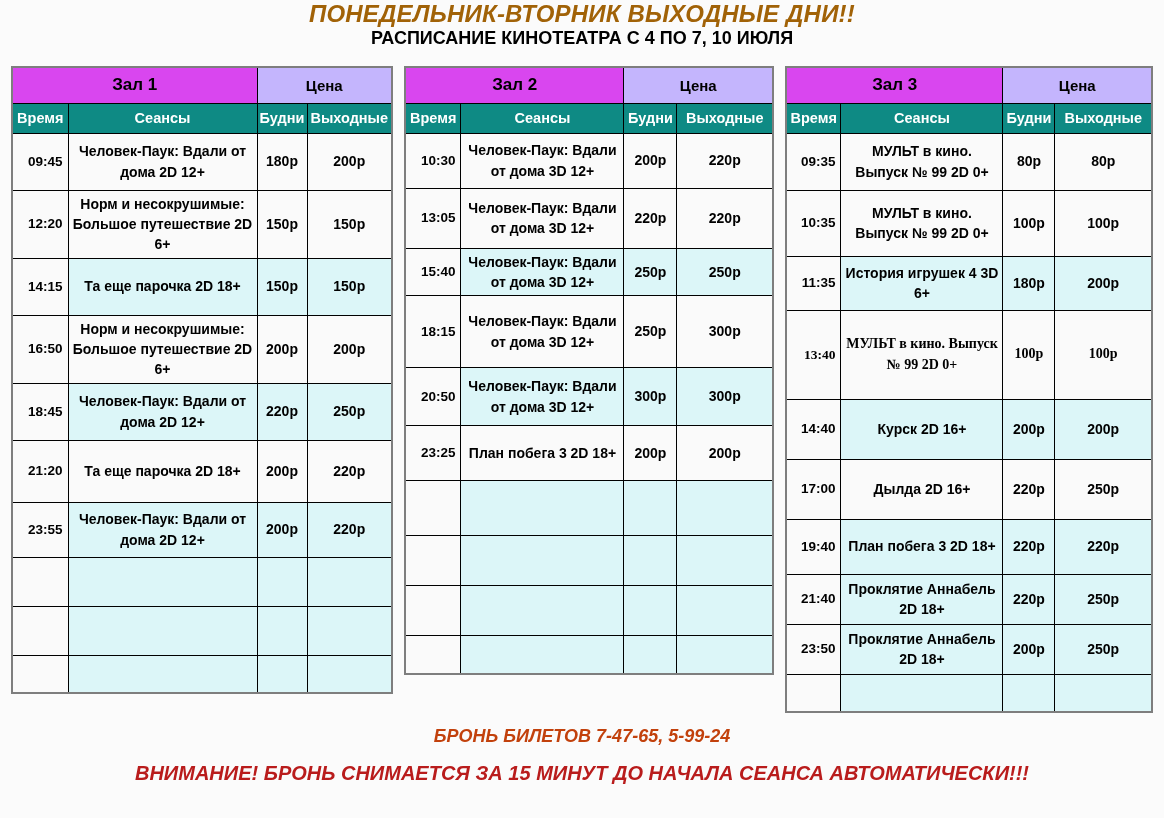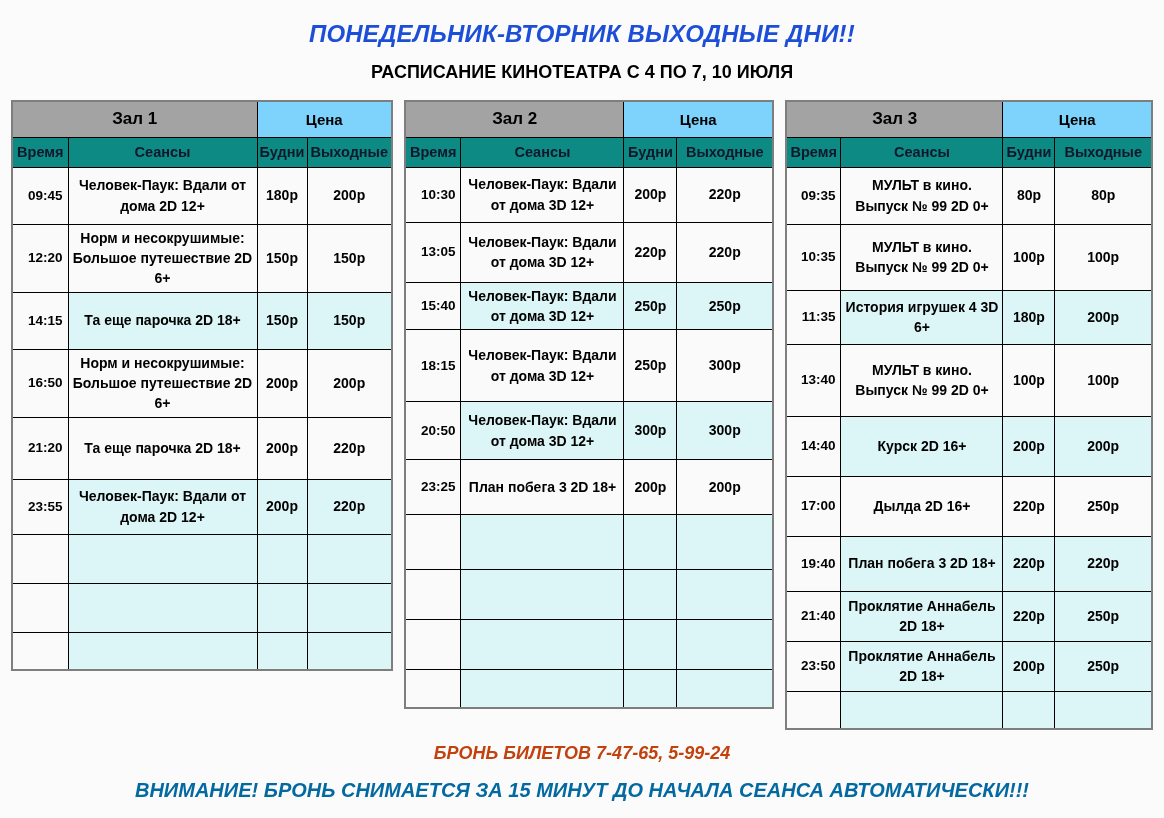--- a/index.html
+++ b/index.html
@@ -8,29 +8,27 @@
     height: 818px;
     background: #fbfbfb;
     font-family: "Liberation Sans", "DejaVu Sans", sans-serif;
     font-weight: bold;
     color: #000;
     overflow: hidden;
   }
   .page { padding: 0 11px; }
 
   .main-title {
-    margin-top: 20px;
-    text-align: center;
-    color: #1d4ed8;
+    text-align: center;
+    color: #a16207;
     font-style: italic;
     font-size: 24px;
     letter-spacing: 0.2px;
   }
   .sub-title {
-    margin-top: 14px;
     text-align: center;
     color: #000;
     font-size: 18px;
   }
 
   .tables-wrap {
     margin-top: 17px;
     display: flex;
     justify-content: space-between;
     align-items: flex-start;
@@ -38,26 +36,26 @@
   }
 
   table {
     border-collapse: collapse;
     table-layout: fixed;
     border: 2px solid #7e7e7e;
     background: #fafafa;
   }
   th, td { border: 1px solid #000; overflow: hidden; }
 
-  th.hall-name { font-size: 17px; height: 36px; background: #a3a3a3; }
-  th.price-label { font-size: 15px; background: #7dd3fc; }
+  th.hall-name { font-size: 17px; height: 36px; background: #d946ef; }
+  th.price-label { font-size: 15px; background: #c4b5fd; }
 
   tr.teal-row th {
     background: #0e8a84;
-    color: #0f172a;
+    color: #ffffff;
     font-size: 14.5px;
     height: 30px;
     padding: 2px 1px;
   }
 
   td {
     font-size: 14px;
     text-align: center;
     padding: 3px 4px;
     line-height: 1.45;
@@ -69,21 +67,21 @@
   .footer-booking {
     margin-top: 13px;
     text-align: center;
     color: #c2410c;
     font-style: italic;
     font-size: 18px;
   }
   .footer-warning {
     margin-top: 15px;
     text-align: center;
-    color: #0369a1;
+    color: #b91c1c;
     font-style: italic;
     font-size: 20px;
   }
 </style>
 </head>
 <body>
 
 <div class="page">
 
   <div class="main-title">ПОНЕДЕЛЬНИК-ВТОРНИК ВЫХОДНЫЕ ДНИ!!</div>
@@ -128,20 +126,26 @@
             <td class="td-title hl">Та еще парочка 2D 18+</td>
             <td class="td-price hl">150р</td>
             <td class="td-price hl">150р</td>
           </tr>
           <tr style="height: 68px;">
             <td class="td-time">16:50</td>
             <td class="td-title">Норм и несокрушимые: Большое путешествие 2D 6+</td>
             <td class="td-price">200р</td>
             <td class="td-price">200р</td>
           </tr>
+          <tr style="height: 57px;">
+            <td class="td-time">18:45</td>
+            <td class="td-title hl">Человек-Паук: Вдали от дома 2D 12+</td>
+            <td class="td-price hl">220р</td>
+            <td class="td-price hl">250р</td>
+          </tr>
           <tr style="height: 62px;">
             <td class="td-time">21:20</td>
             <td class="td-title">Та еще парочка 2D 18+</td>
             <td class="td-price">200р</td>
             <td class="td-price">220р</td>
           </tr>
           <tr style="height: 55px;">
             <td class="td-time">23:55</td>
             <td class="td-title hl">Человек-Паук: Вдали от дома 2D 12+</td>
             <td class="td-price hl">200р</td>
@@ -282,21 +286,21 @@
             <td class="td-title">МУЛЬТ в кино. Выпуск № 99 2D 0+</td>
             <td class="td-price">100р</td>
             <td class="td-price">100р</td>
           </tr>
           <tr style="height: 54px;">
             <td class="td-time">11:35</td>
             <td class="td-title hl">История игрушек 4 3D 6+</td>
             <td class="td-price hl">180р</td>
             <td class="td-price hl">200р</td>
           </tr>
-          <tr style="height: 72px;">
+          <tr style="height: 89px; font-family: Liberation Serif, serif;">
             <td class="td-time">13:40</td>
             <td class="td-title">МУЛЬТ в кино. Выпуск № 99 2D 0+</td>
             <td class="td-price">100р</td>
             <td class="td-price">100р</td>
           </tr>
           <tr style="height: 60px;">
             <td class="td-time">14:40</td>
             <td class="td-title hl">Курск 2D 16+</td>
             <td class="td-price hl">200р</td>
             <td class="td-price hl">200р</td>

